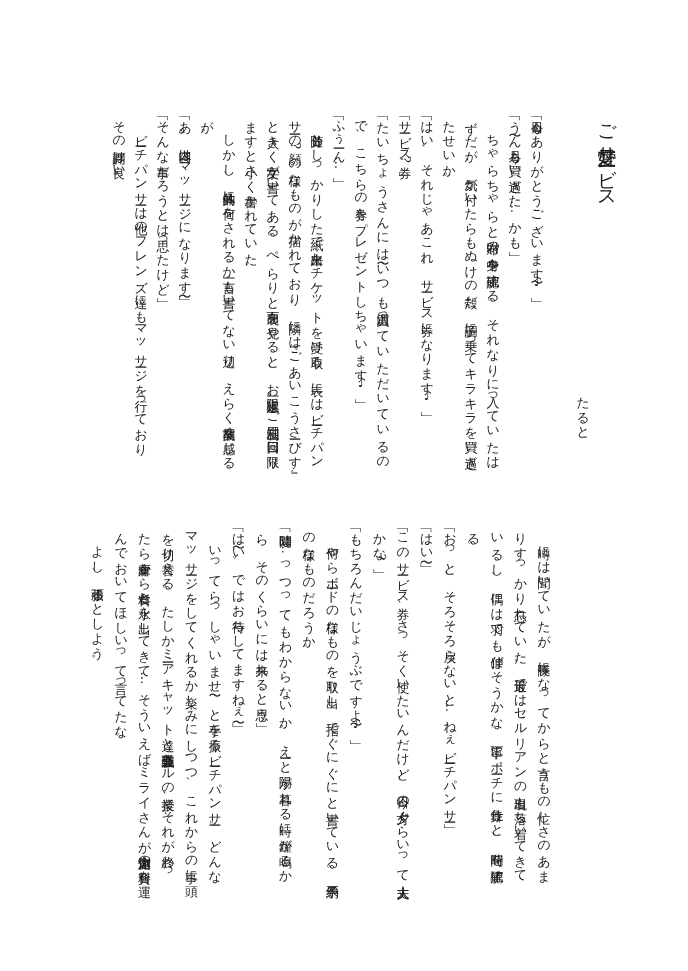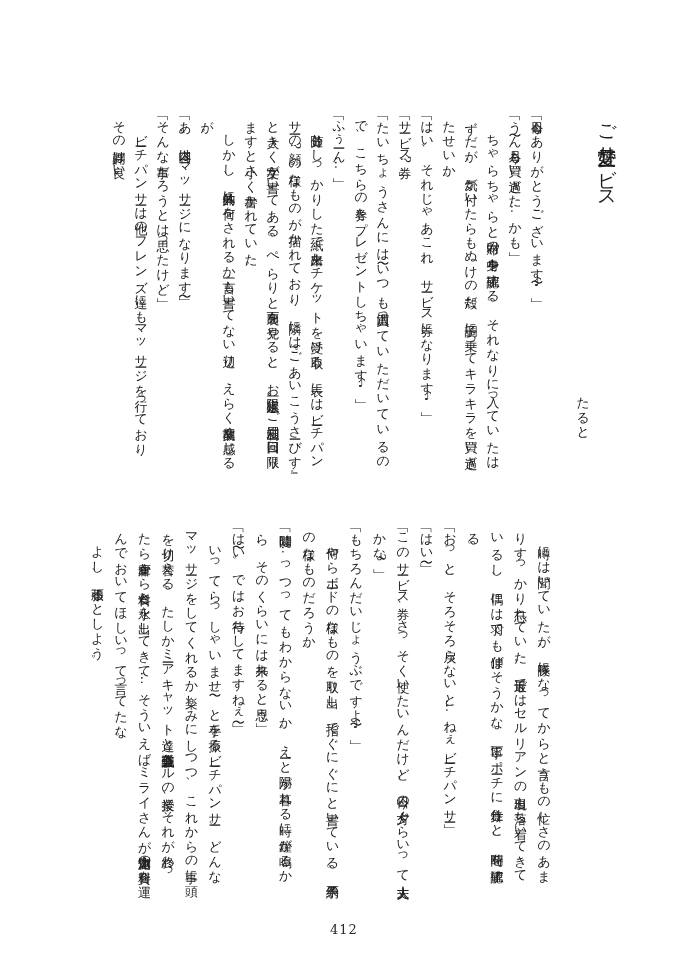--- a/index.html
+++ b/index.html
@@ -98,15 +98,14 @@
         <p class="dialogue">「このサービス券、さっそく使いたいんだけど、今日の夕方ぐらいって大丈夫かな?」</p>
         <p class="dialogue">「もちろんだいじょうぶですよ〜♪」</p>
         <p class="narration">何やらボードの様なものを取り出し、指でぐにぐにと書いている。予約票の様なものだろうか。</p>
         <p class="dialogue">「時間は…っつってもわからないか。えーと陽が暮れる時に鐘が鳴るから、そのくらいには来れると思う」</p>
         <p class="dialogue">「は〜い。ではお待ちしてますねぇ〜」</p>
         <p class="narration">いってらっしゃいませ〜、と手を振るビーチパンサー。どんなマッサージをしてくれるか楽しみにしつつ、これからの事に頭を切り替える。たしかミーアキャット達と作戦会議兼ドールの授業、それが終わったら倉庫から食料と水を出してきて…そういえばミライさんが体力測定の資料を運んでおいてほしいって言ってたな。</p>
         <p class="narration">よし、頑張るとしよう。</p>
       </div>
   </section>
 
-  <footer class="folio">412</footer>
 
 </div>
 
 </body></html>

